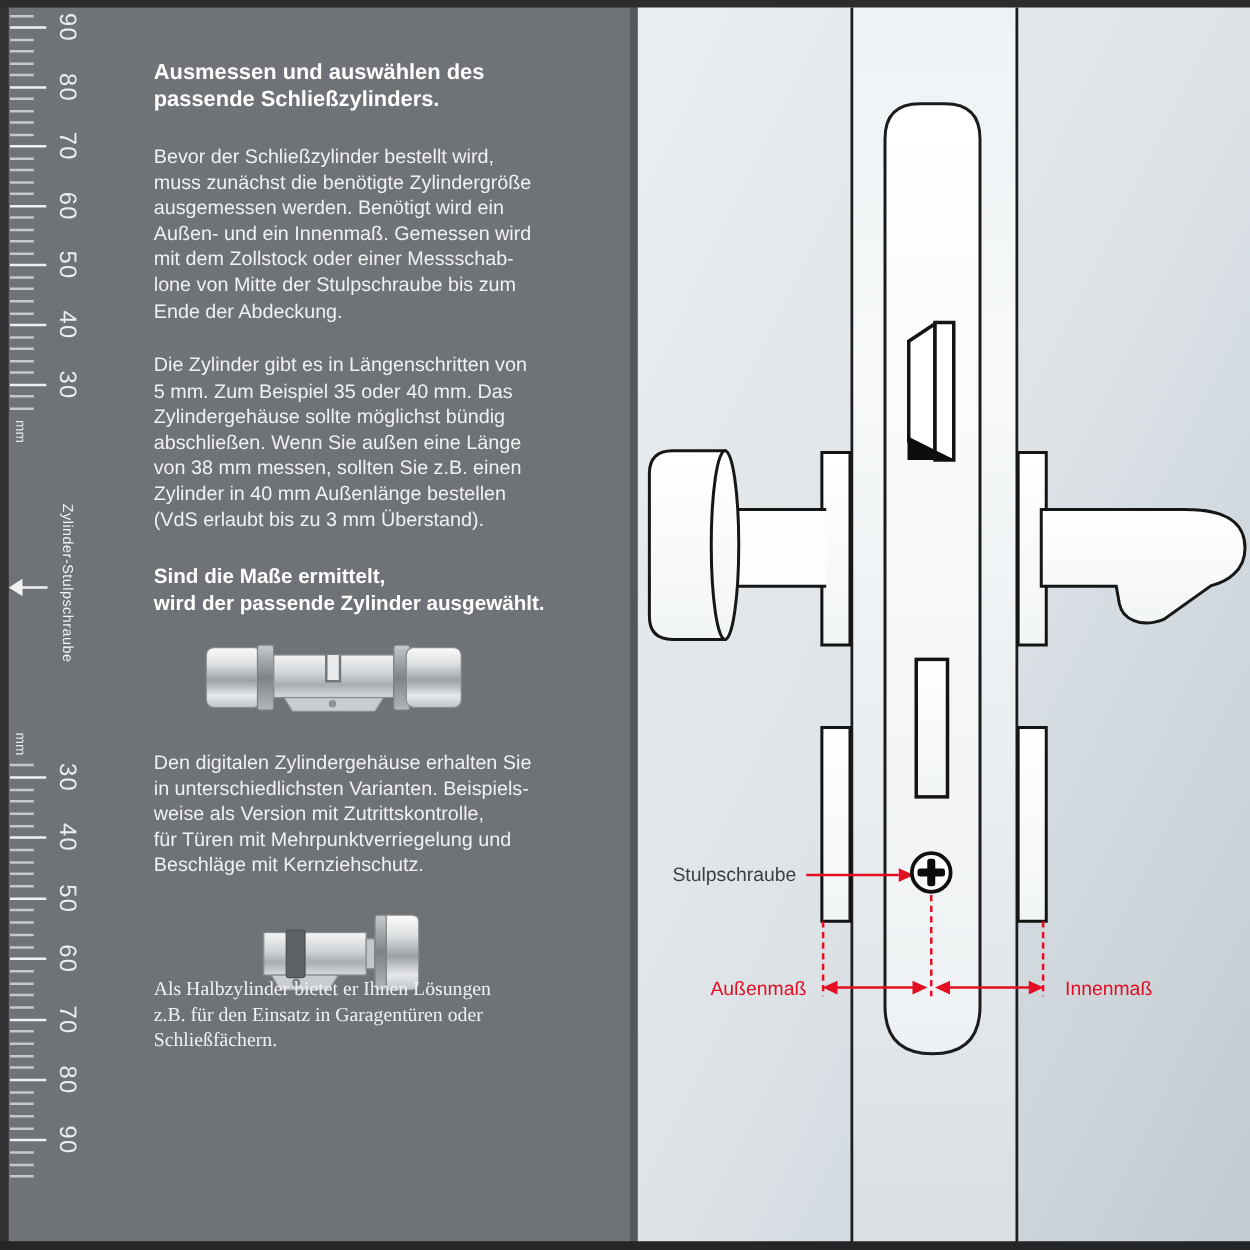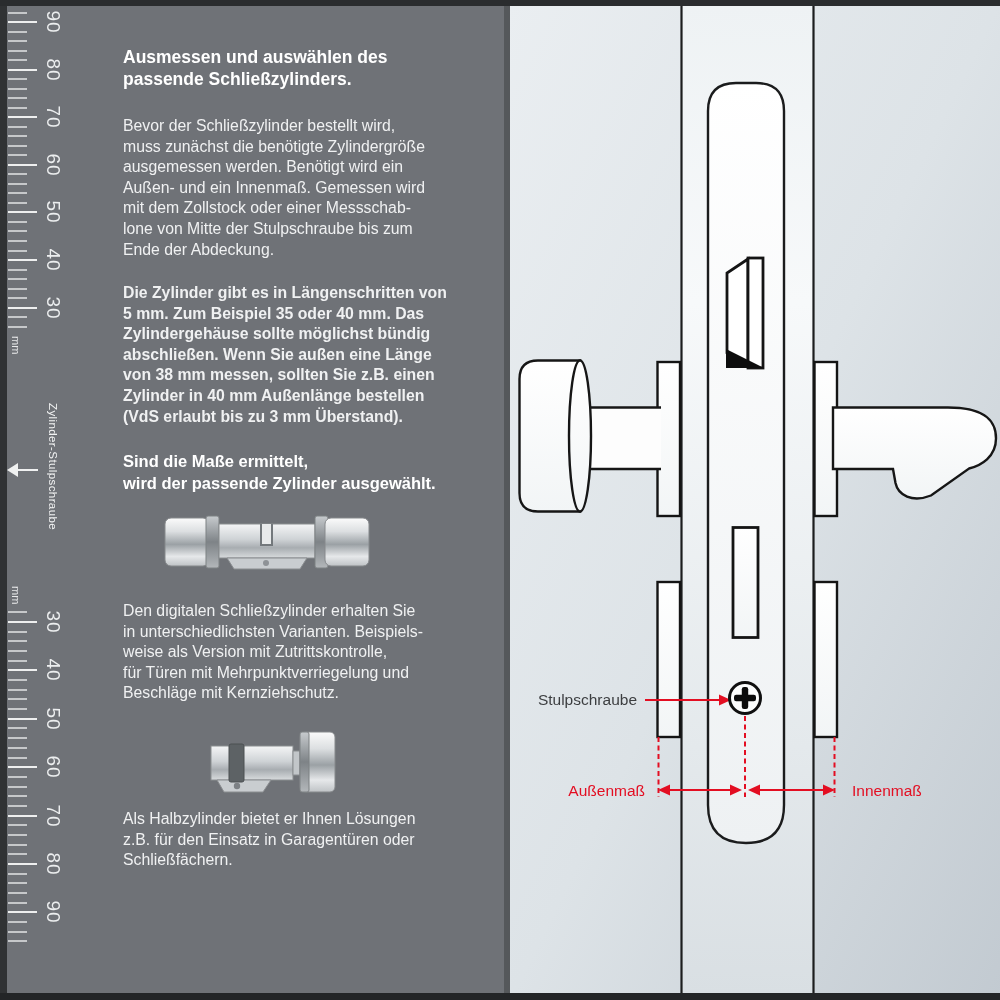--- a/index.html
+++ b/index.html
@@ -9,24 +9,24 @@
   .bar-top{position:absolute;left:0;top:0;width:1000px;height:6px;background:#2a2c2e;z-index:40;}
   .bar-bottom{position:absolute;left:0;top:993px;width:1000px;height:7px;background:#232527;z-index:40;}
   .bar-left{position:absolute;left:0;top:0;width:7px;height:1000px;background:#303234;z-index:30;}
   .panel-divider{position:absolute;left:504px;top:0;width:6px;height:1000px;background:#55585b;z-index:5;}
 
   
   .content{position:absolute;left:123px;top:0;width:362px;z-index:10;}
   .content .blk{position:absolute;left:0;white-space:pre-line;}
   .h1{top:46px;font-size:17.5px;line-height:22px;font-weight:bold;color:#ffffff;}
   .p1{top:116px;}
-  .p2{top:283px;font-weight:bold;}
+  .p2{top:283px;}
   .sub{top:451px;font-size:16.5px;line-height:21.5px;font-weight:bold;color:#ffffff;}
   .p3{top:601px;}
-  .p4{top:809px;}
+  .p4{top:782px;font-family:Liberation Serif, serif;}
   .body-txt{font-size:15.8px;line-height:20.6px;color:#f0f1f2;}
 
   .cyl1{position:absolute;left:40px;top:511px;}
   .cyl2{position:absolute;left:86px;top:726px;}
 
   
   .ruler{position:absolute;left:0;top:0;width:90px;height:1000px;z-index:20;}
   .tick{position:absolute;left:8px;height:2px;background:#c6c8ca;}
   .tick.major{background:#eeefef;}
   .rnum{position:absolute;left:42px;writing-mode:vertical-rl;font-size:19px;color:#eceeef;
@@ -187,21 +187,21 @@
       <rect x="43" y="5" width="13" height="52" rx="2" fill="url(#knurlG)" stroke="#7d8183"></rect>
       <rect x="56" y="13" width="96" height="34" fill="url(#chromeB)" stroke="#8a8d90"></rect>
       <path d="M64,47 L144,47 L137,58 L71,58 Z" fill="#c9cdd0" stroke="#8a8d90"></path>
       <rect x="97" y="13" width="13" height="22" fill="#73787c" stroke="#5f6periodo366" stroke-width="0"></rect>
       <rect x="99" y="13" width="9" height="20" fill="#e8eaeb"></rect>
       <circle cx="103" cy="52" r="3" fill="#8e9296"></circle>
       <rect x="152" y="5" width="13" height="52" rx="2" fill="url(#knurlG)" stroke="#7d8183"></rect>
       <rect x="162" y="7" width="44" height="48" rx="6" fill="url(#chromeA)" stroke="#86898c"></rect>
     </svg>
 
-    <div class="blk p3 body-txt">Den digitalen Schließzylinder erhalten Sie
+    <div class="blk p3 body-txt">Den digitalen Zylindergehäuse erhalten Sie
 in unterschiedlichsten Varianten. Beispiels-
 weise als Version mit Zutrittskontrolle,
 für Türen mit Mehrpunktverriegelung und
 Beschläge mit Kernziehschutz.</div>
 
     <svg class="cyl2" width="128" height="72" viewBox="0 0 128 72">
       <rect x="2" y="20" width="82" height="34" fill="url(#chromeB)" stroke="#8a8d90"></rect>
       <path d="M8,54 L62,54 L54,66 L15,66 Z" fill="#c9cdd0" stroke="#8a8d90"></path>
       <rect x="20" y="18" width="15" height="38" rx="2" fill="#5d6265" stroke="#4c5053"></rect>
       <circle cx="28" cy="60" r="3.2" fill="#7c8084"></circle>

